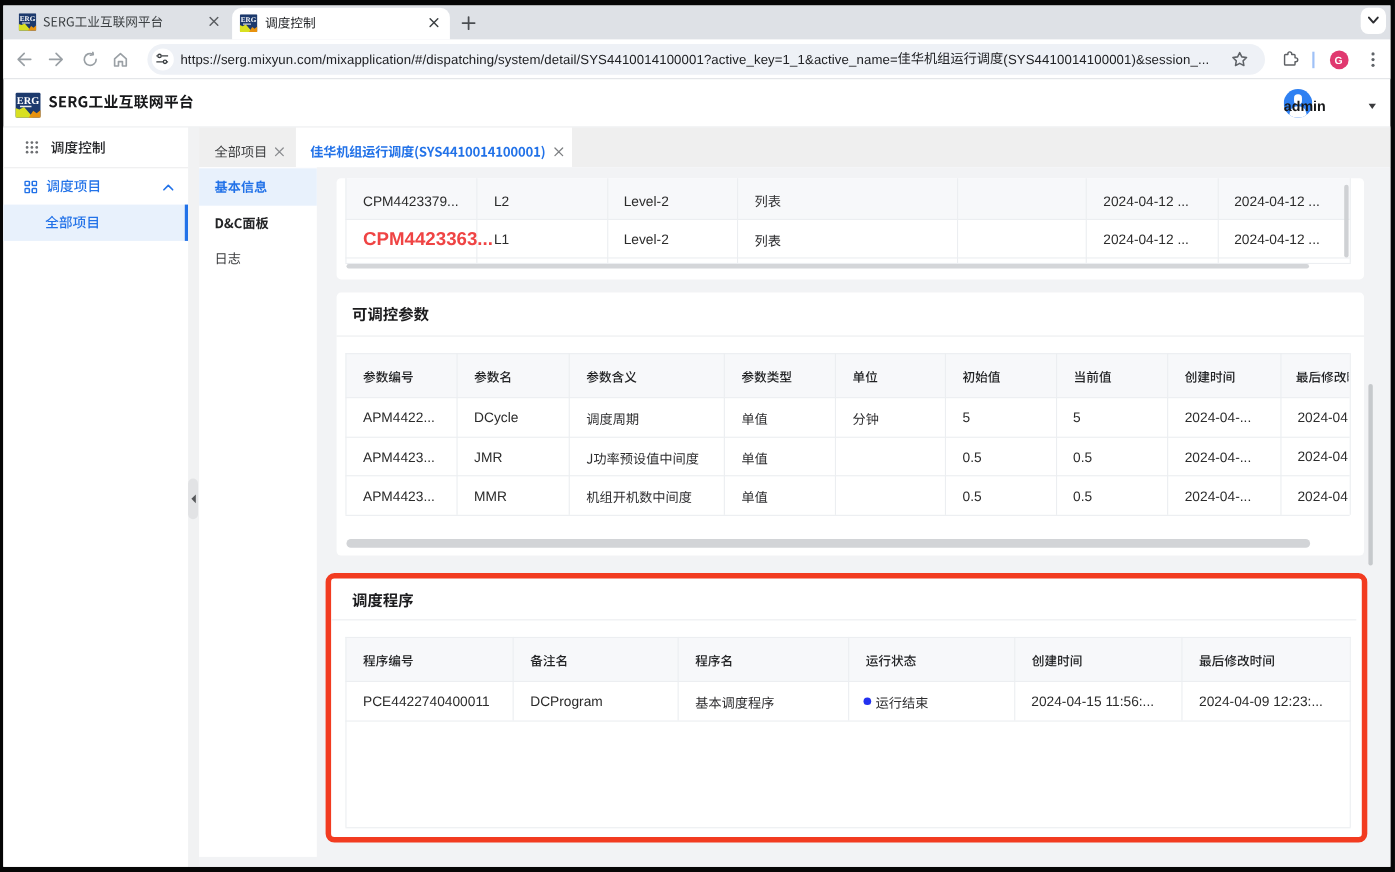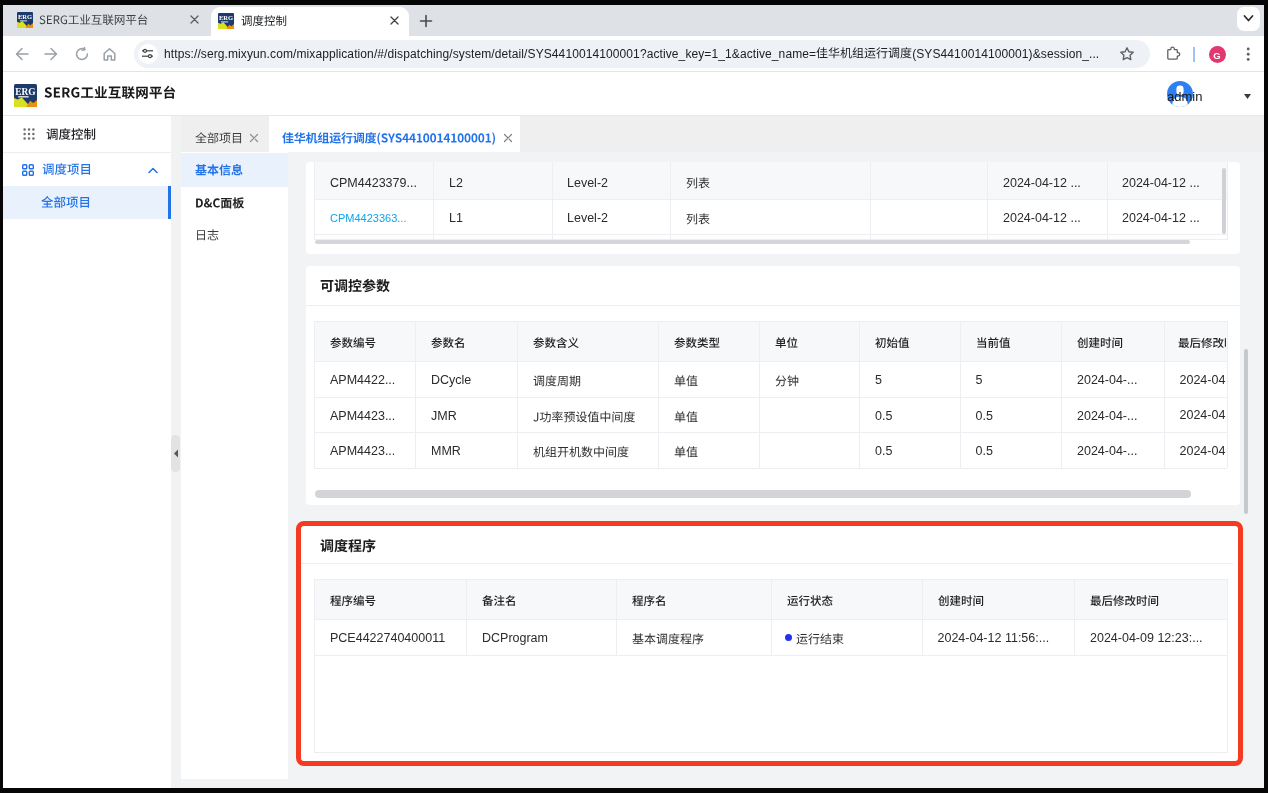--- a/index.html
+++ b/index.html
@@ -139,21 +139,21 @@
         <clipPath id="avc">
           <circle cx="13" cy="13" r="13"></circle>
         </clipPath>
       </defs>
 <circle cx="13" cy="13" r="13" fill="#2e80f2"></circle>
 <g clip-path="url(#avc)">
         <rect x="9.4" y="4.6" width="7.2" height="9.4" rx="3.4" fill="#fff"></rect>
 <path d="M5 26 Q5 15.6 13 15.6 Q21 15.6 21 26 Z" fill="#fff"></path>
       </g>
 </svg>
-    <div class="a" style="left:1167px;top:86.5px;font-size:13px;font-weight:400;color:#17181a;line-height:19px">admin</div>
+    <div class="a" style="left:1167px;top:86.5px;font-size:13px;font-weight:700;color:#17181a;line-height:19px">admin</div>
     <svg class="a" style="left:1244px;top:93.5px" width="7" height="5.5" viewBox="0 0 7 5.5">
       <path d="M0 0 H7 L3.5 5 Z" fill="#3a3b3d"></path>
     </svg>
     <div class="a" style="left:3.0px;top:115.5px;width:168.0px;height:672.5px;background:#fff"></div>
     <div class="a" style="left:3.0px;top:152.0px;width:168.0px;height:1.0px;background:#ededee"></div>
     <svg class="a" style="left:23px;top:128px" width="12" height="12" viewBox="0 0 12 12" fill="#6d6f72">
 <circle cx="1.6" cy="1.6" r="1.25"></circle>
       <circle cx="6" cy="1.6" r="1.25"></circle>
       <circle cx="10.4" cy="1.6" r="1.25"></circle>
 <circle cx="1.6" cy="6" r="1.25"></circle>
@@ -310,21 +310,21 @@
     <div class="a" style="left:686.0px;top:178.2px">
       <svg class="t " width="24.0" height="12.0" viewBox="0 0 24.0 12.0" fill="#2e2e30">
         <g transform="translate(0,9.4) scale(0.012000,-0.012000)">
           <use href="#G69" x="0"></use>
           <use href="#G70" x="1000"></use>
         </g>
       </svg>
     </div>
     <div class="a" style="left:1003.0px;top:174.1px;font-size:12.5px;font-weight:400;color:#2b2b2b;line-height:18.5px">2024-04-12 ...</div>
     <div class="a" style="left:1122.0px;top:174.1px;font-size:12.5px;font-weight:400;color:#2b2b2b;line-height:18.5px">2024-04-12 ...</div>
-    <div class="a" style="left:330.0px;top:209.3px;font-size:11px;font-weight:400;color:#0ea5e9;line-height:18.5px">CPM4423363...</div>
+    <div class="a" style="left:330.0px;top:209.3px;font-size:17px;font-weight:700;color:#ef4444;line-height:18.5px">CPM4423363...</div>
     <div class="a" style="left:449.0px;top:209.3px;font-size:12.5px;font-weight:400;color:#2b2b2b;line-height:18.5px">L1</div>
     <div class="a" style="left:567.0px;top:209.3px;font-size:12.5px;font-weight:400;color:#2b2b2b;line-height:18.5px">Level-2</div>
     <div class="a" style="left:686.0px;top:213.5px">
       <svg class="t " width="24.0" height="12.0" viewBox="0 0 24.0 12.0" fill="#2e2e30">
         <g transform="translate(0,9.4) scale(0.012000,-0.012000)">
           <use href="#G69" x="0"></use>
           <use href="#G70" x="1000"></use>
         </g>
       </svg>
     </div>
@@ -640,21 +640,21 @@
     <div class="a" style="left:796.0px;top:633.9px">
       <svg class="t " width="48.0" height="12.0" viewBox="0 0 48.0 12.0" fill="#2e2e30">
         <g transform="translate(0,9.4) scale(0.012000,-0.012000)">
           <use href="#G19" x="0"></use>
           <use href="#G20" x="1000"></use>
           <use href="#G128" x="2000"></use>
           <use href="#G129" x="3000"></use>
         </g>
       </svg>
     </div>
-    <div class="a" style="left:937.5px;top:629.0px;font-size:12.5px;font-weight:400;color:#2b2b2b;line-height:18.5px">2024-04-12 11:56:...</div>
+    <div class="a" style="left:937.5px;top:629.0px;font-size:12.5px;font-weight:400;color:#2b2b2b;line-height:18.5px">2024-04-15 11:56:...</div>
     <div class="a" style="left:1090.0px;top:629.0px;font-size:12.5px;font-weight:400;color:#2b2b2b;line-height:18.5px">2024-04-09 12:23:...</div>
     <div class="a" style="left:1243.5px;top:349px;width:4px;height:165px;background:#c6c9cc;border-radius:2px"></div>
     <svg width="0" height="0" style="position:absolute">
       <defs>
         <path id="G0" d="M304 -13C457 -13 553 79 553 195C553 304 487 354 402 391L298 436C241 460 176 487 176 559C176 624 230 665 313 665C381 665 435 639 480 597L528 656C477 709 400 746 313 746C180 746 82 665 82 552C82 445 163 393 231 364L336 318C406 287 459 263 459 187C459 116 402 68 305 68C229 68 155 104 103 159L48 95C111 29 200 -13 304 -13Z"></path>
         <path id="G1" d="M101 0H534V79H193V346H471V425H193V655H523V733H101Z"></path>
         <path id="G2" d="M193 385V658H316C431 658 494 624 494 528C494 432 431 385 316 385ZM503 0H607L421 321C520 345 586 413 586 528C586 680 479 733 330 733H101V0H193V311H325Z"></path>
         <path id="G3" d="M389 -13C487 -13 568 23 615 72V380H374V303H530V111C501 84 450 68 398 68C241 68 153 184 153 369C153 552 249 665 397 665C470 665 518 634 555 596L605 656C563 700 496 746 394 746C200 746 58 603 58 366C58 128 196 -13 389 -13Z"></path>
         <path id="G4" d="M52 72V-3H951V72H539V650H900V727H104V650H456V72Z"></path>
         <path id="G5" d="M854 607C814 497 743 351 688 260L750 228C806 321 874 459 922 575ZM82 589C135 477 194 324 219 236L294 264C266 352 204 499 152 610ZM585 827V46H417V828H340V46H60V-28H943V46H661V827Z"></path>

